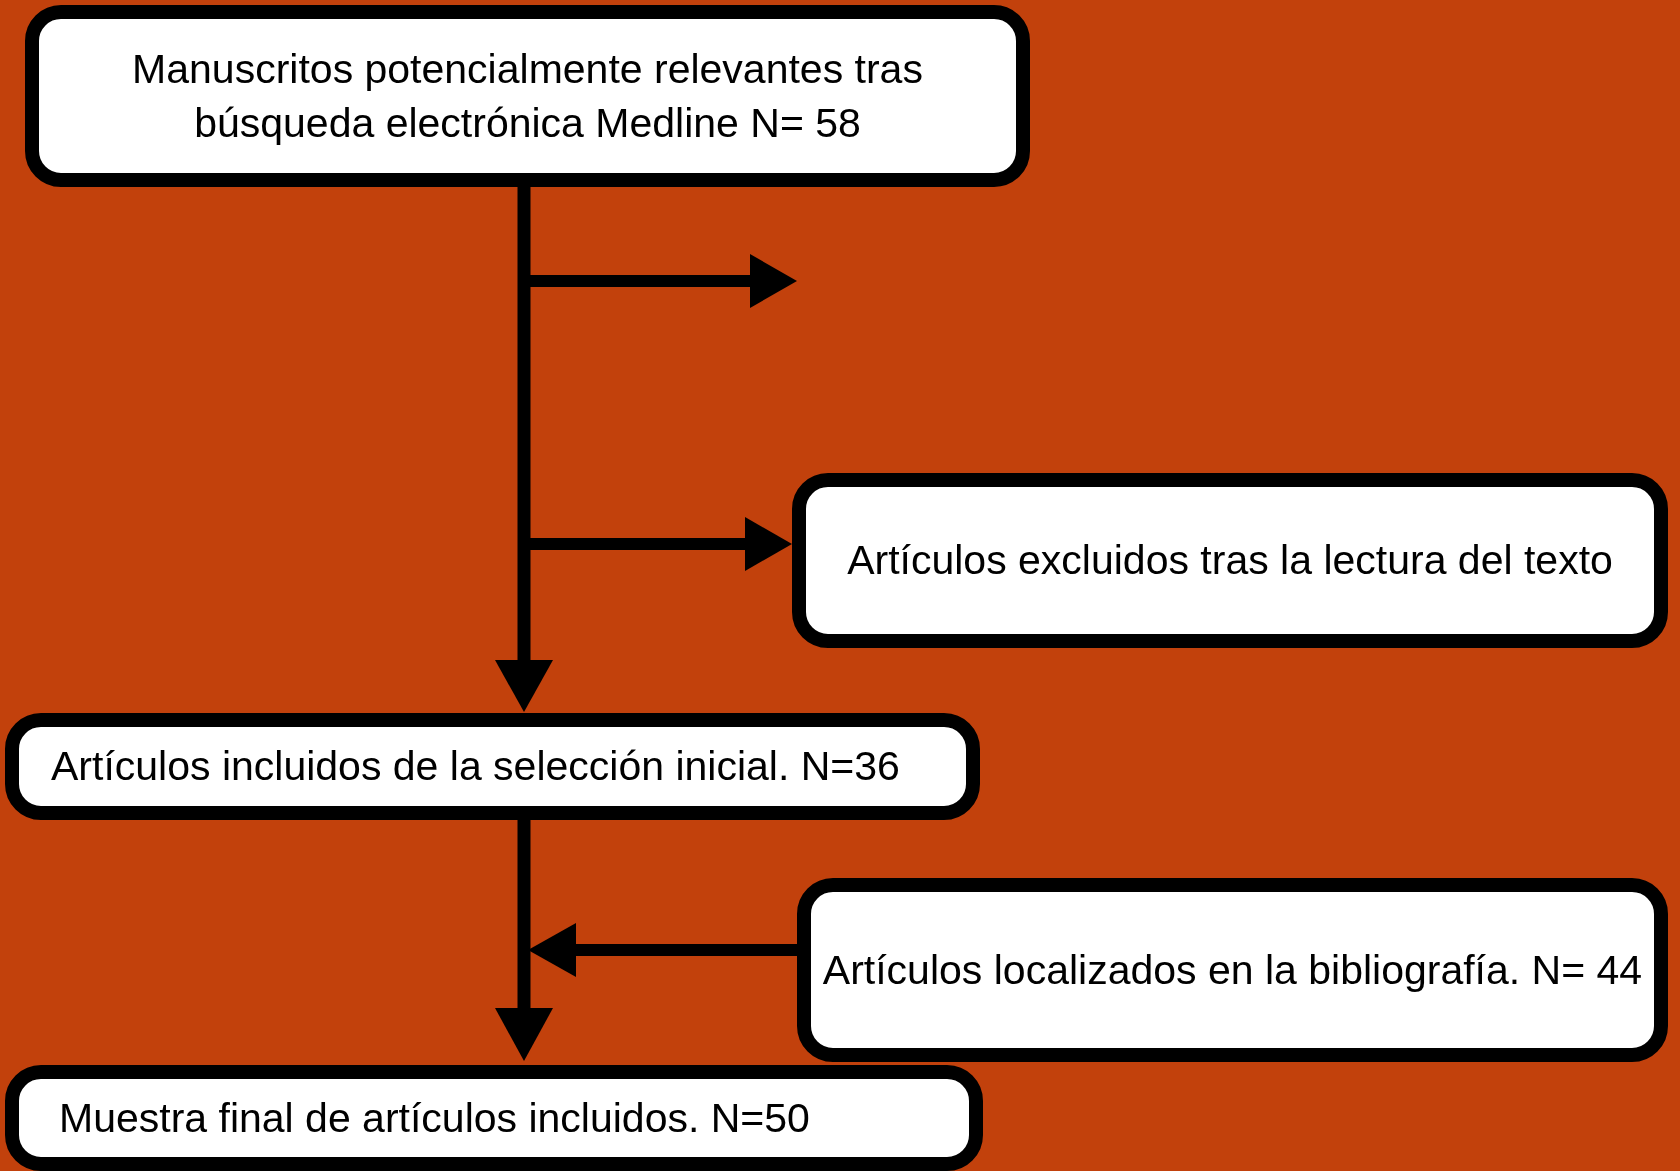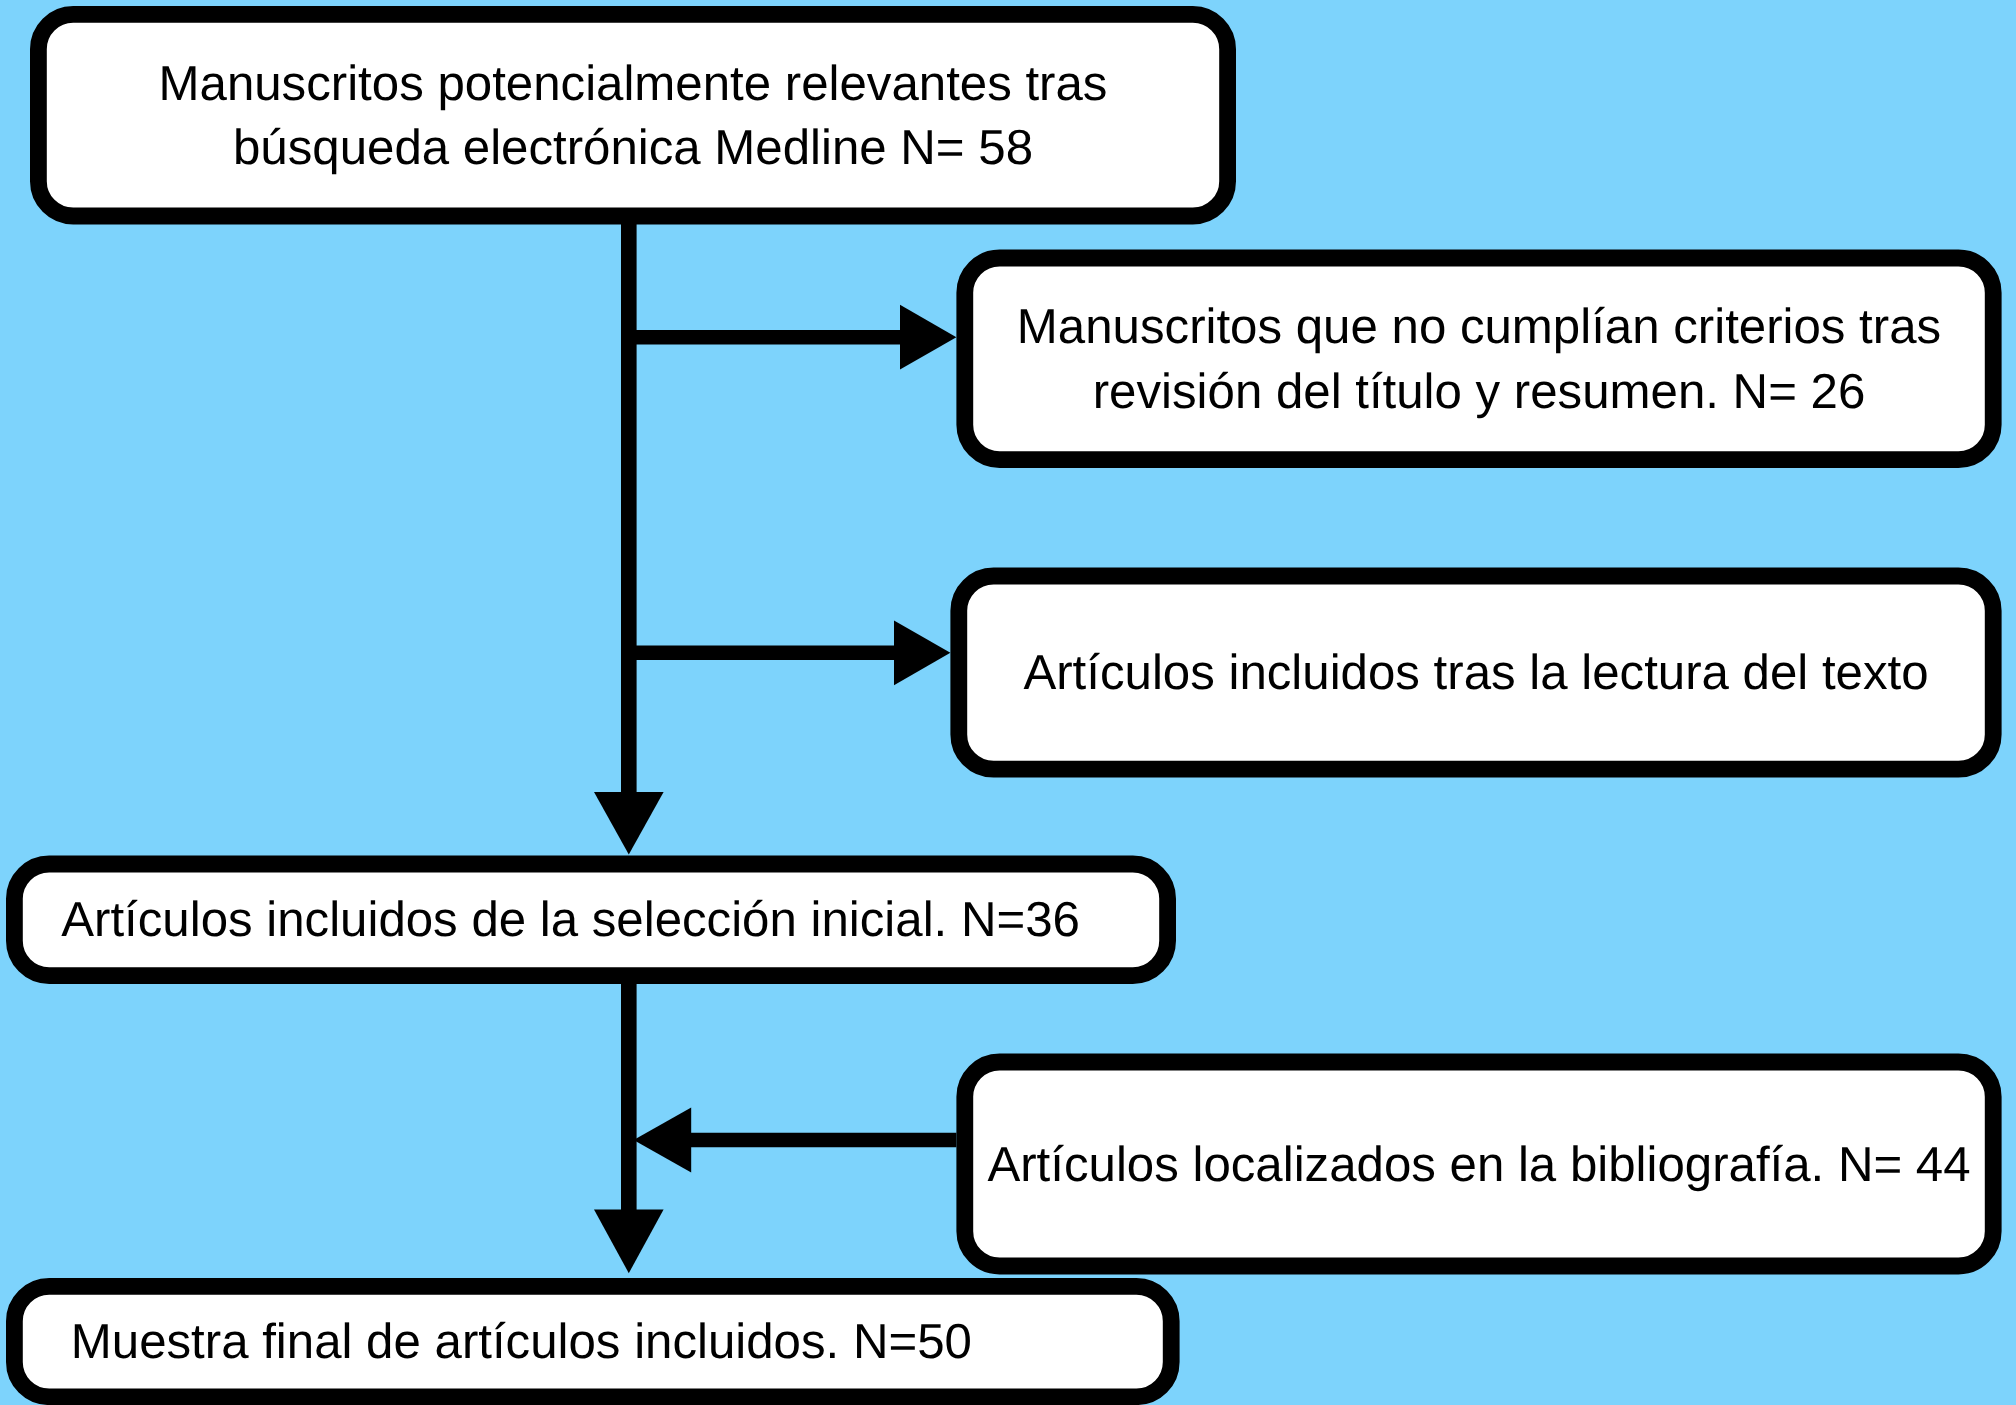--- a/index.html
+++ b/index.html
@@ -4,21 +4,21 @@
 <style>
   html, body {
     margin: 0;
     padding: 0;
     background: #ffffff;
   }
   #canvas {
     position: relative;
     width: 1680px;
     height: 1171px;
-    background: #7dd3fc;
+    background: #c2410c;
     font-family: "Liberation Sans", "DejaVu Sans", sans-serif;
     color: #000000;
     overflow: hidden;
   }
   .flow-box {
     position: absolute;
     box-sizing: border-box;
     background: #ffffff;
     border: 14px solid #000000;
     border-radius: 36px;
@@ -74,27 +74,23 @@
 
     <line x1="797" y1="950" x2="574" y2="950" stroke-width="12"></line>
     <polygon points="576,923 576,977 528,950"></polygon>
   </svg>
 
   <div id="box-search" class="flow-box">
     <span class="line">Manuscritos potencialmente relevantes tras</span>
     <span class="line">búsqueda electrónica Medline N= 58</span>
   </div>
 
-  <div id="box-excl-title" class="flow-box">
-    <span class="line">Manuscritos que no cumplían criterios tras</span>
-    <span class="line">revisión del título y resumen. N= 26</span>
-  </div>
 
   <div id="box-excl-fulltext" class="flow-box">
-    <span class="line">Artículos incluidos tras la lectura del texto</span>
+    <span class="line">Artículos excluidos tras la lectura del texto</span>
   </div>
 
   <div id="box-initial-selection" class="flow-box align-left">
     <span class="line">Artículos incluidos de la selección inicial. N=36</span>
   </div>
 
   <div id="box-bibliography" class="flow-box">
     <span class="line">Artículos localizados en la bibliografía. N= 44</span>
   </div>
 

